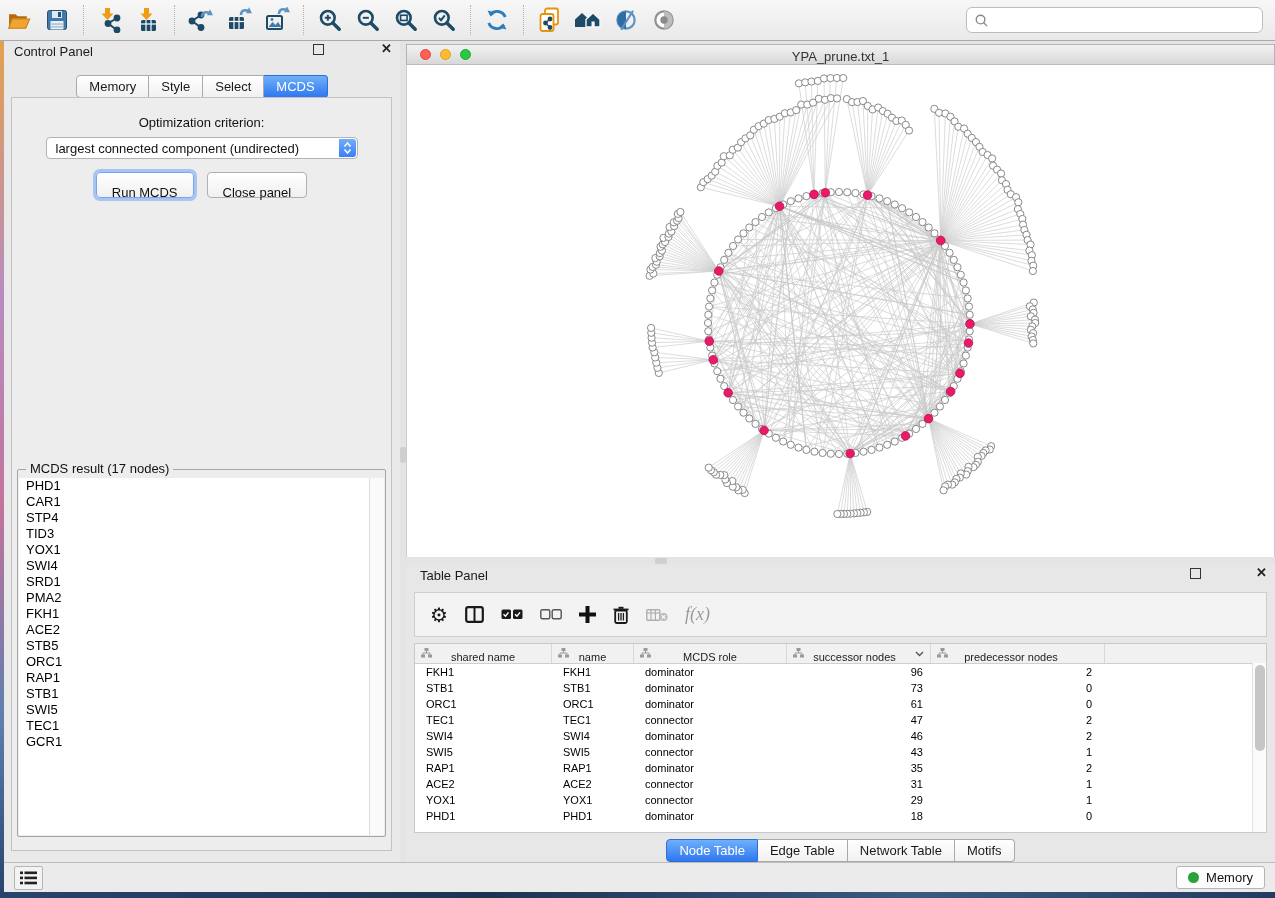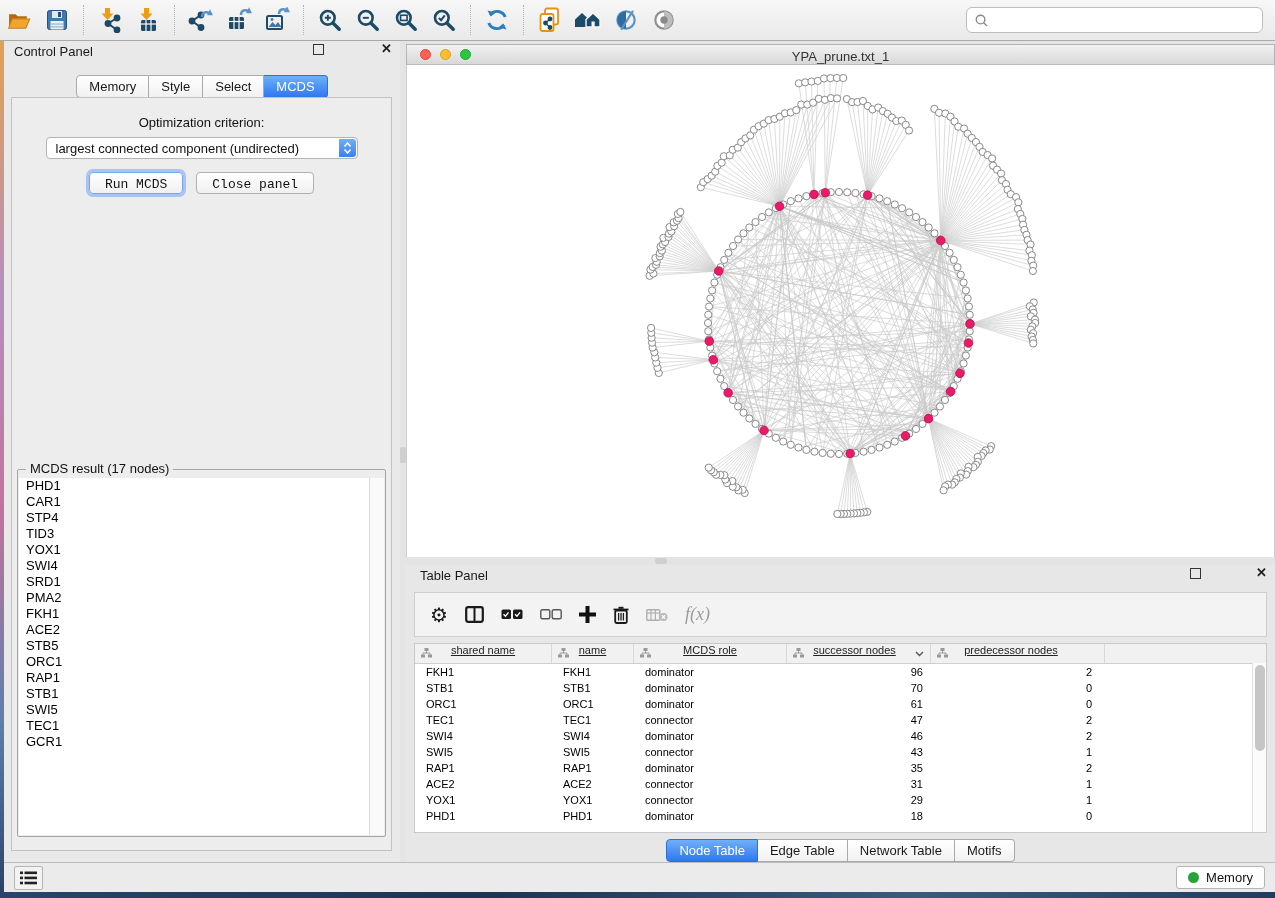--- a/index.html
+++ b/index.html
@@ -34,22 +34,22 @@
   .mac-tab.active{background:linear-gradient(#6fb0f9,#2f77f0);color:#fff;border-color:#2e6fd6;}
   #cp-content{position:absolute;left:7px;right:8px;top:56px;bottom:11px;background:#ededed;
     border:1px solid #c2c2c2;display:flex;flex-direction:column;}
   #opt-label{margin-top:17px;text-align:center;font-size:13px;color:#111;}
   #select-row{display:flex;justify-content:center;margin-top:7px;}
   .mac-select{position:relative;width:312px;height:22px;background:#fff;border:1px solid #b3b3b3;
     border-radius:4px;font-size:13px;color:#111;display:flex;align-items:center;padding-left:9px;box-sizing:border-box;}
   .mac-select .arrows{position:absolute;right:1px;top:1px;bottom:1px;width:17px;border-radius:0 3px 3px 0;
     background:linear-gradient(#70aef8,#3a80f6);display:flex;flex-direction:column;align-items:center;justify-content:center;}
   #btn-row{display:flex;justify-content:center;gap:13px;margin-top:13px;}
-  .mac-btn{height:22px;padding:4px 15px;font-size:13px;color:#111;background:linear-gradient(#fff,#f0f0f0);
-    border:1px solid #b0b0b0;border-radius:4px;font-family:Liberation Mono, monospace;}
+  .mac-btn{height:22px;padding:12px 15px;font-size:13px;color:#111;background:linear-gradient(#fff,#f0f0f0);
+    border:1px solid #b0b0b0;border-radius:4px;}
   .focus-ring{box-shadow:0 0 0 3px rgba(100,155,250,.5);border-color:#78a4ee;}
   #cp-spacer{flex:1;}
   #mcds-groupbox{position:relative;margin:0 5px 13px 5px;height:366px;border:1px solid #a5a5a5;border-radius:2px;}
   #mcds-legend{position:absolute;top:-9px;left:8px;background:#ededed;padding:0 4px;font-size:13px;color:#111;}
   #mcds-list{position:absolute;left:1px;right:1px;top:8px;bottom:1px;background:#fff;overflow:hidden;}
   .mcds-item{font-size:13px;line-height:16px;padding-left:7px;color:#000;}
   #mcds-scroll{position:absolute;right:1px;top:8px;bottom:1px;width:14px;background:#fafafa;border-left:1px solid #ddd;}
   
   #right-col{position:absolute;left:402px;top:0;right:0;height:821px;}
   #net-window{position:absolute;left:0;right:0;top:3px;height:512px;}
@@ -61,22 +61,22 @@
   .split-v{position:absolute;left:-6px;top:406px;width:6px;height:16px;background:#cfcfcf;border-radius:2px;}
   
   #table-panel{position:absolute;left:0;right:0;top:524px;bottom:0;background:#e7e7e7;}
   #tp-toolbar{margin:2px 8px 0 8px;height:43px;background:#f3f3f3;border:1px solid #cecece;
     display:flex;align-items:center;gap:17px;padding-left:15px;}
   .tpi{display:flex;align-items:center;justify-content:center;}
   #fx-label{font-family:"Liberation Serif",serif;font-style:italic;font-size:18px;color:#9b9b9b;}
   #tp-table{position:relative;margin:6px 8px 0 8px;height:188px;background:#fff;border:1px solid #c9c9c9;
     overflow:hidden;font-size:11px;}
   #tp-header{display:flex;height:19px;background:#f1f1f1;border-bottom:1px solid #cfcfcf;}
-  .th{position:relative;display:flex;align-items:flex-start;justify-content:center;border-right:1px solid #d8d8d8;
-    color:#222;box-sizing:border-box;text-decoration:underline;}
+  .th{position:relative;display:flex;align-items:flex-end;justify-content:center;border-right:1px solid #d8d8d8;
+    color:#222;box-sizing:border-box;}
   .th .tree{position:absolute;left:6px;top:4px;}
   .th .chev{position:absolute;right:6px;top:7px;}
   .tr{display:flex;height:16px;line-height:16px;color:#000;}
   .td{box-sizing:border-box;padding-left:11px;overflow:hidden;white-space:nowrap;}
   .td.num{text-align:right;padding-left:0;}
   .c0{width:137px;}.c1{width:82px;}.c2{width:153px;}.c3{width:144px;padding-right:8px;}.c4{width:174px;padding-right:13px;}
   #tp-vscroll{position:absolute;right:0;top:19px;bottom:0;width:13px;background:#fbfbfb;border-left:1px solid #e2e2e2;}
   #tp-thumb{position:absolute;right:1px;top:2px;width:10px;height:86px;background:#c6c6c6;border-radius:5px;}
   #tp-tabs{display:flex;justify-content:center;margin-top:6px;}
   
@@ -1229,21 +1229,21 @@
                 <div class="td c0">FKH1</div>
                 <div class="td c1">FKH1</div>
                 <div class="td c2">dominator</div>
                 <div class="td c3 num">96</div>
                 <div class="td c4 num">2</div>
               </div>
               <div class="tr">
                 <div class="td c0">STB1</div>
                 <div class="td c1">STB1</div>
                 <div class="td c2">dominator</div>
-                <div class="td c3 num">70</div>
+                <div class="td c3 num">73</div>
                 <div class="td c4 num">0</div>
               </div>
               <div class="tr">
                 <div class="td c0">ORC1</div>
                 <div class="td c1">ORC1</div>
                 <div class="td c2">dominator</div>
                 <div class="td c3 num">61</div>
                 <div class="td c4 num">0</div>
               </div>
               <div class="tr">

